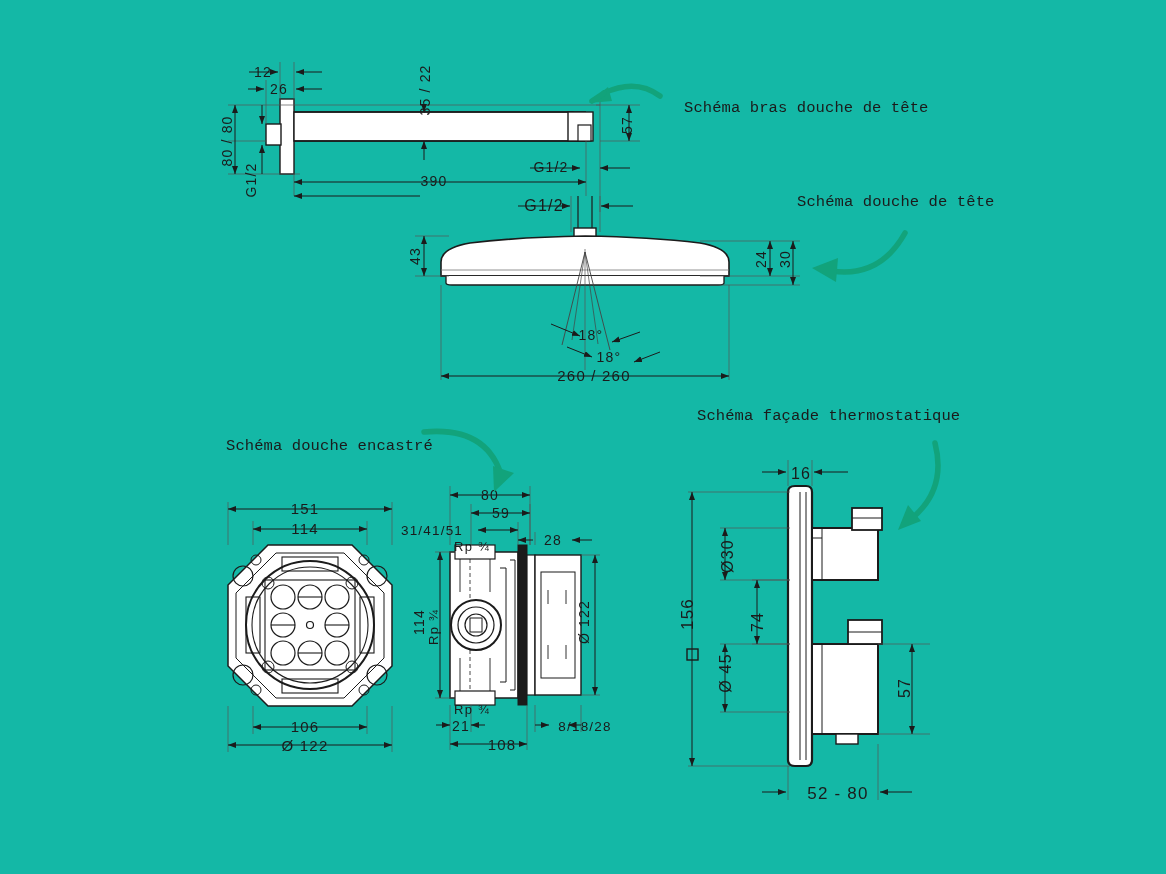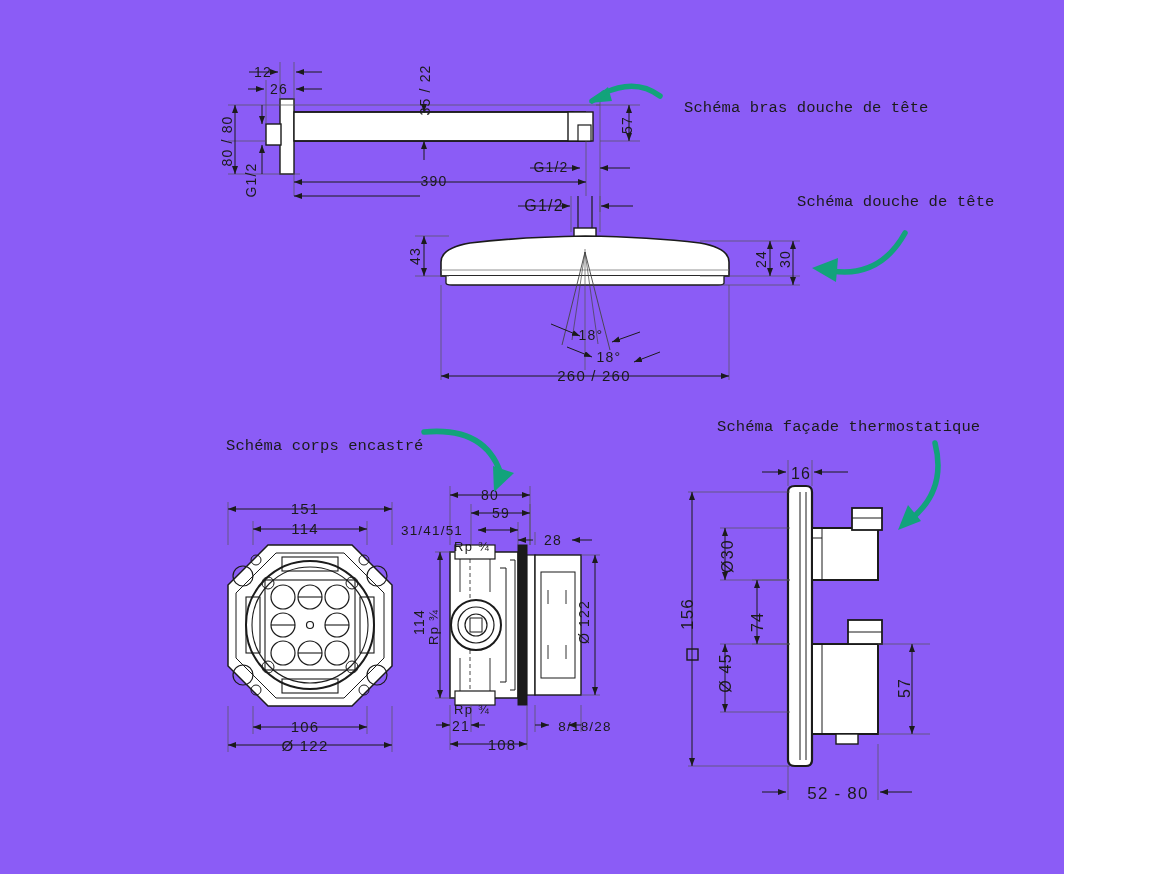--- a/index.html
+++ b/index.html
@@ -10,42 +10,42 @@
   body {
     font-family: "Liberation Sans", sans-serif;
     width: 1166px;
     height: 874px;
     position: relative;
     overflow: hidden;
   }
   #sheet {
     position: absolute;
     left: 0; top: 0;
-    width: 1064px;
+    width: 1166px;
     height: 874px;
-    background: #8b5cf6;
+    background: #14b8a6;
   }
   svg.draw {
     position: absolute;
     left: 0; top: 0;
     width: 1166px;
     height: 874px;
   }
   .caption {
     position: absolute;
     font-family: Liberation Mono, monospace;
     font-size: 15.5px;
     color: #1b1b1b;
     white-space: nowrap;
     letter-spacing: 0.1px;
   }
   #cap-arm      { left: 684px; top: 99px; }
   #cap-head     { left: 797px; top: 193px; }
   #cap-body     { left: 226px; top: 437px; }
-  #cap-facade   { left: 697px; top: 418px; margin-left: 20px; }
+  #cap-facade   { left: 697px; top: 407px; }
 </style>
 </head>
 <body>
 
 <div id="sheet">
 
   <svg class="draw" viewBox="0 0 1166 874">
     <defs>
       <marker id="ah" markerWidth="9" markerHeight="9" refX="8" refY="3" orient="auto" markerUnits="userSpaceOnUse">
         <path d="M0,0 L8,3 L0,6 z" fill="#1b1b1b"></path>
@@ -398,16 +398,16 @@
       </g>
       <g>
         <path d="M935 443 Q947 490 911 519"></path>
         <path d="M898 530 L908 505 L921 521 Z" fill="#12a37b" stroke="none"></path>
       </g>
     </g>
   </svg>
 
   <div class="caption" id="cap-arm">Schéma bras douche de tête</div>
   <div class="caption" id="cap-head">Schéma douche de tête</div>
-  <div class="caption" id="cap-body">Schéma corps encastré</div>
+  <div class="caption" id="cap-body">Schéma douche encastré</div>
   <div class="caption" id="cap-facade">Schéma façade thermostatique</div>
 
 </div>
 
 </body></html>

